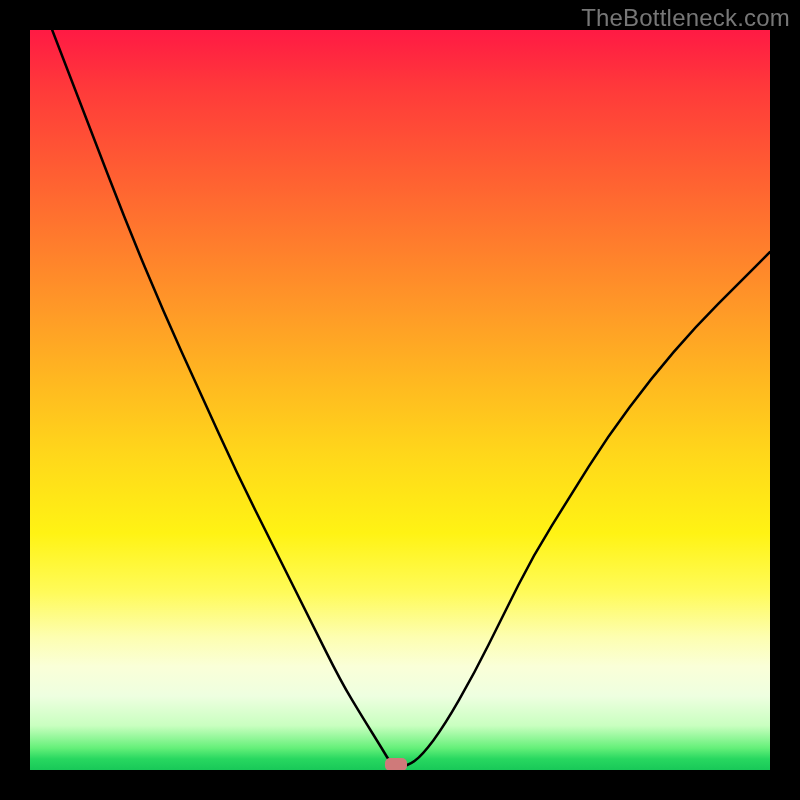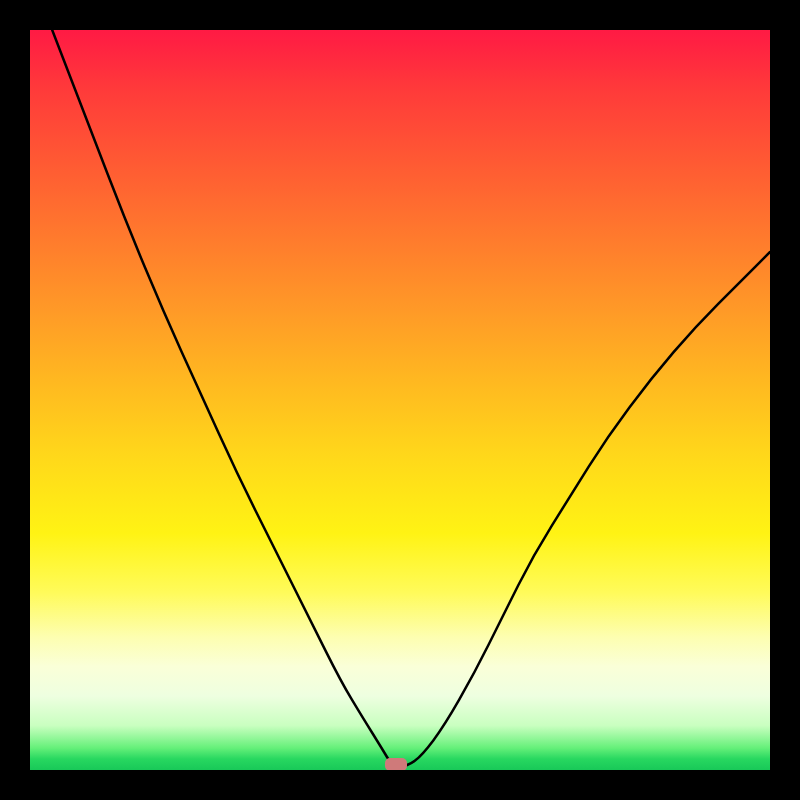--- a/index.html
+++ b/index.html
@@ -83,13 +83,14 @@
   <div class="plot-area">
     <div class="gradient"></div>
 
     <svg class="curve-svg" viewBox="0 0 740 740" preserveAspectRatio="none">
       <path id="curve" class="curve-path" d="M 22.2 0.0 Q 59.2 96.2 77.7 144.3 Q 96.2 192.4 114.7 236.8 Q 133.2 281.2 151.7 321.9 Q 170.2 362.6 188.7 403.3 Q 207.2 444.0 225.7 481.0 Q 244.2 518.0 262.7 555.0 Q 281.2 592.0 296.0 621.6 Q 310.8 651.2 321.9 669.7 Q 333.0 688.2 342.3 703.0 Q 351.5 717.8 357.0 727.0 Q 362.6 736.3 370.0 736.3 Q 377.4 736.3 384.8 730.8 Q 392.2 725.2 403.3 710.4 Q 414.4 695.6 429.2 669.7 Q 444.0 643.8 458.8 614.2 Q 473.6 584.6 488.4 555.0 Q 503.2 525.4 521.7 495.8 Q 540.2 466.2 558.7 436.6 Q 577.2 407.0 599.4 377.4 Q 621.6 347.8 643.8 321.9 Q 666.0 296.0 688.2 273.8 Q 710.4 251.6 725.2 236.8 T 740.0 222.0"></path>
     </svg>
 
     <div id="marker" class="marker" style="width: 22px; height: 13px; left: 355.3px; top: 728.32px;"></div>
   </div>
 
+  <div class="watermark">TheBottleneck.com</div>
 </div>
 
 </body></html>

